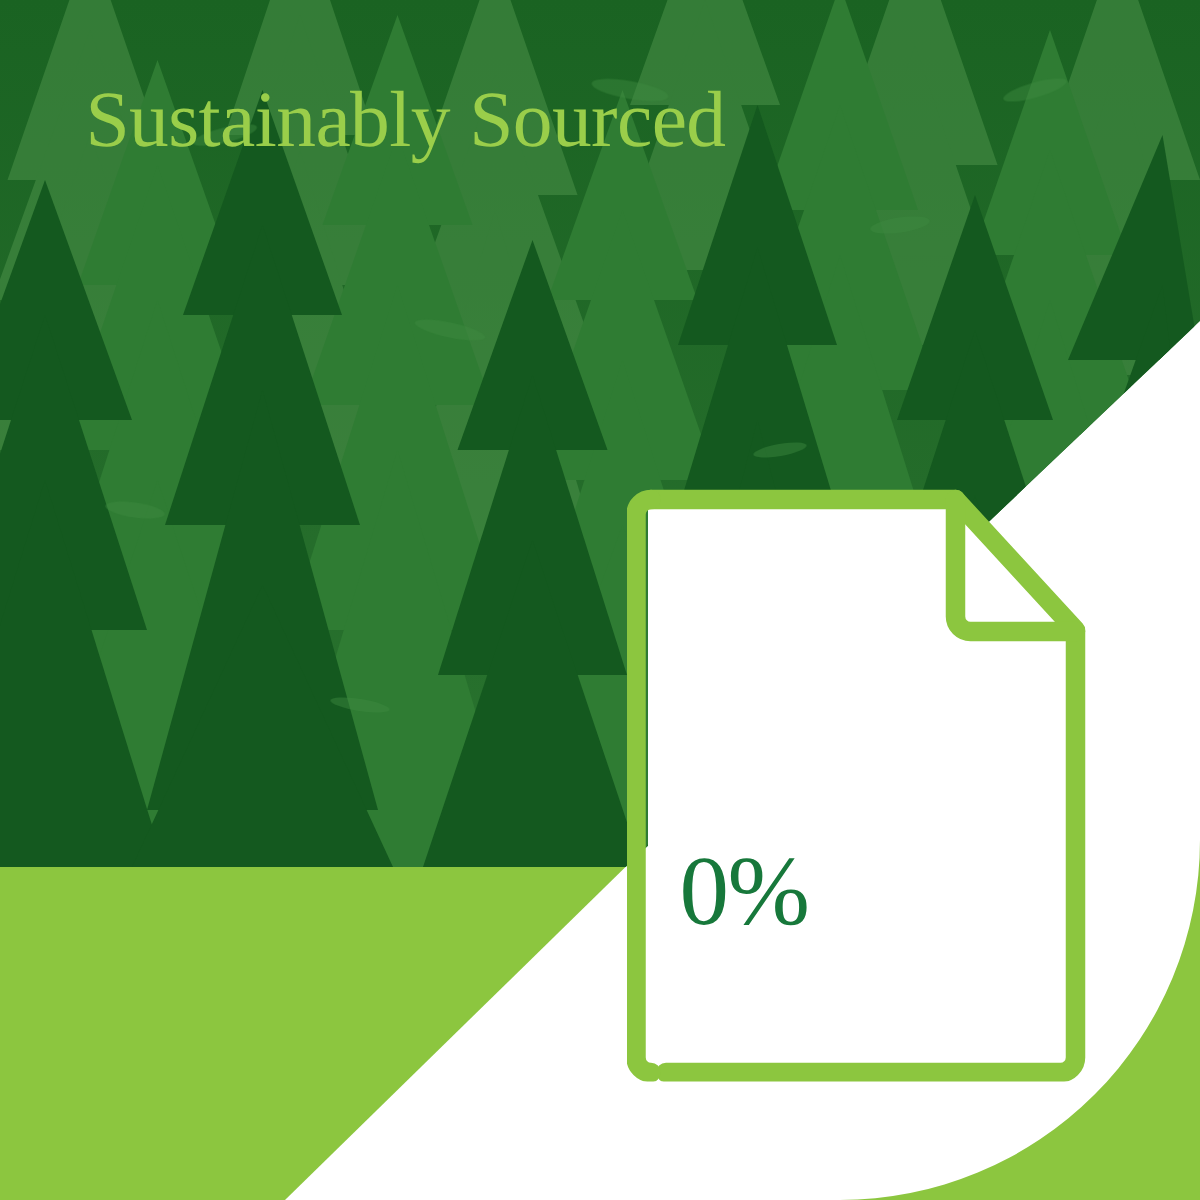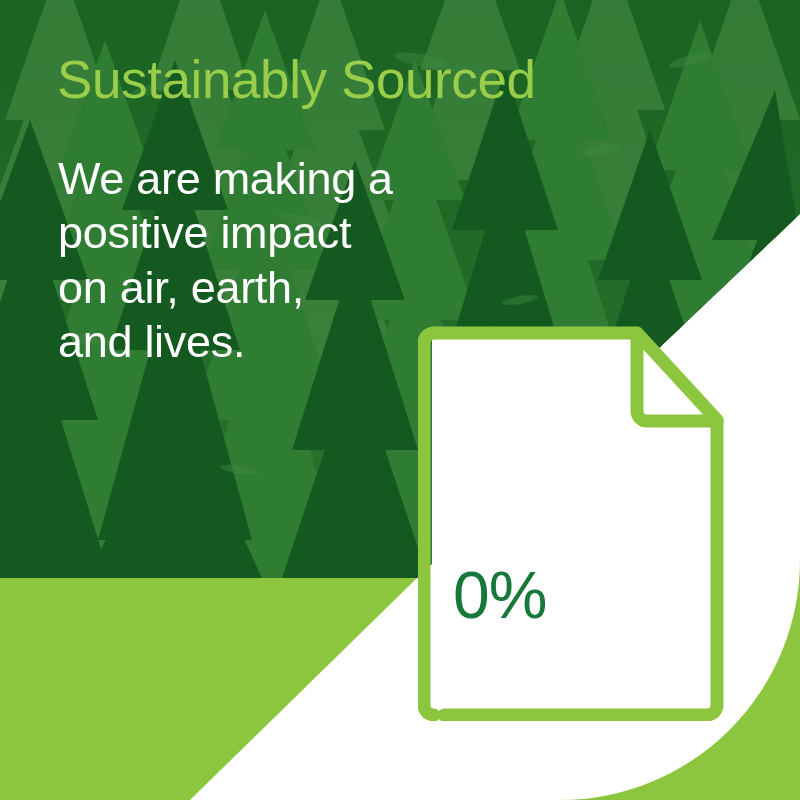--- a/index.html
+++ b/index.html
@@ -10,20 +10,21 @@
   }
   body {
     font-family: "Liberation Sans", sans-serif;
   }
   #canvas {
     position: relative;
     width: 800px;
     height: 800px;
     overflow: hidden;
     background: #ffffff;
+    font-family: Liberation Serif, serif;
   }
 
   
   #bg-svg {
     position: absolute;
     inset: 0;
     width: 800px;
     height: 800px;
     display: block;
   }
@@ -179,26 +180,20 @@
       </g>
     </g>
 
     <path d="M0,578 L417,578 L190,800 L0,800 Z" fill="#8cc63f"></path>
 
     <path d="M800,560 L800,800 L560,800 A240,240 0 0 0 800,560 Z" fill="#8cc63f"></path>
   </svg>
 
   <div id="headline">Sustainably Sourced</div>
 
-  <div id="body-copy">
-    <span class="line">We are making a</span>
-    <span class="line">positive impact</span>
-    <span class="line">on air, earth,</span>
-    <span class="line">and lives.</span>
-  </div>
 
   <div id="doc-card">
     <svg id="doc-svg" viewBox="0 0 312 400">
 
       <path d="M14,14 L219,14 L298,100 L298,386 L14,386 Z" fill="#ffffff"></path>
 
       <path d="M16,12 L219,12 L299,99 L299,384 A10,10 0 0 1 289,394 L26,394" fill="none" stroke="#8cc63f" stroke-width="13" stroke-linecap="round" stroke-linejoin="round"></path>
       <path d="M16,12 A10,10 0 0 0 6,22 L6,384 A10,10 0 0 0 16,394" fill="none" stroke="#8cc63f" stroke-width="13" stroke-linecap="round" stroke-linejoin="round"></path>
 
       <path d="M219,12 L219,90 A10,10 0 0 0 229,100 L299,100" fill="none" stroke="#8cc63f" stroke-width="13" stroke-linecap="round" stroke-linejoin="round"></path>

